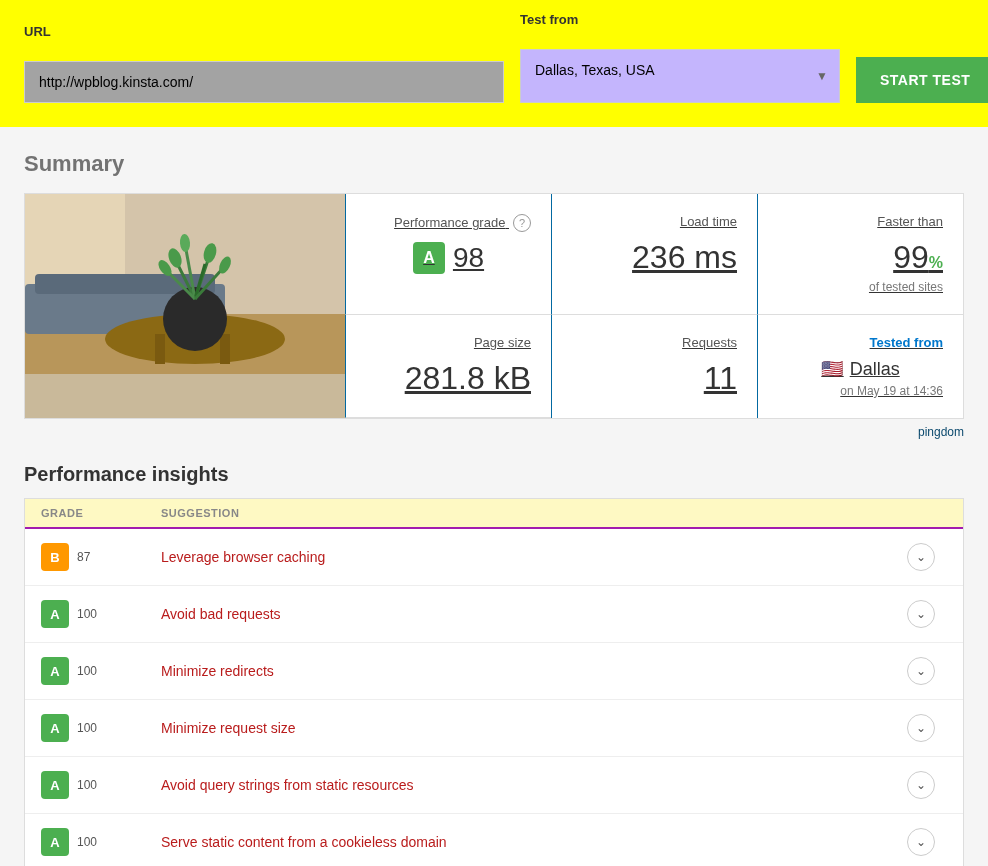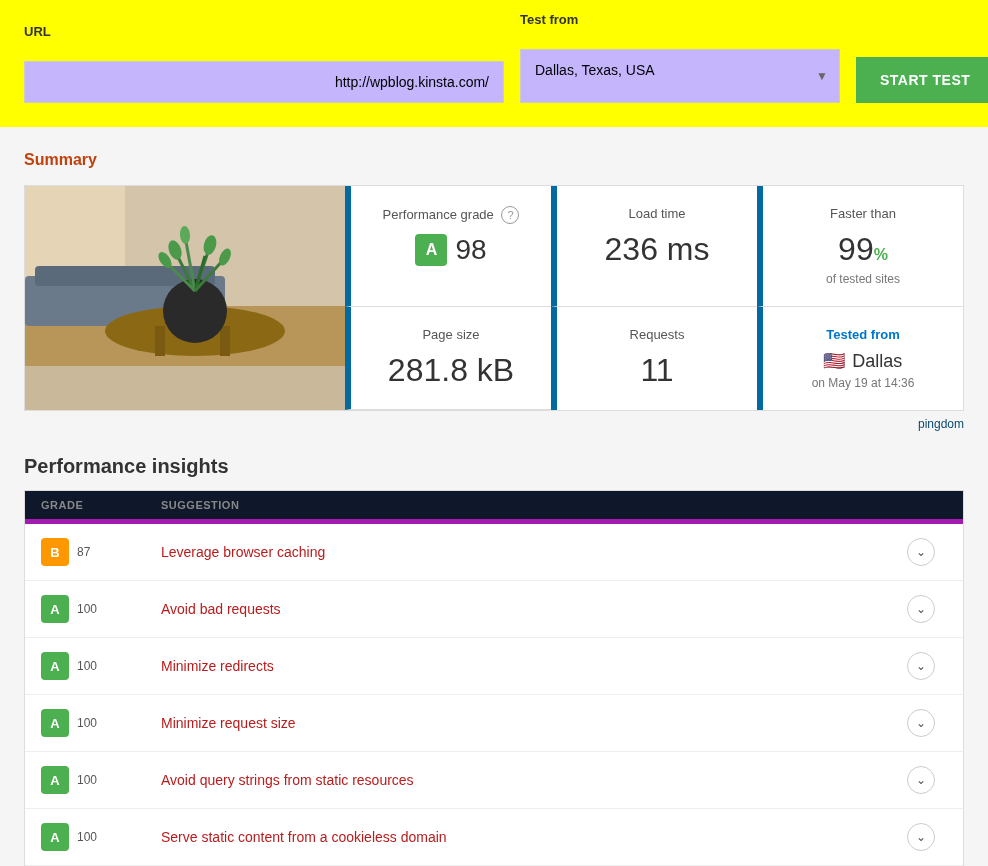--- a/index.html
+++ b/index.html
@@ -25,23 +25,22 @@
       font-weight: 600;
       color: #333;
     }
     .url-field-group { flex: 0 0 480px; }
     .testfrom-field-group { flex: 0 0 320px; }
     .url-input {
       width: 100%;
       padding: 12px 14px;
       font-size: 14px;
       border: 1px solid #ccc;
-      background: #c4b5fd;
+      background: #a3a3a3;
       outline: none;
-      text-align: right;
     }
     .testfrom-select-wrapper {
       position: relative;
       width: 100%;
     }
     .testfrom-select {
       width: 100%;
       padding: 12px 36px 24px 14px;
       font-size: 14px;
       border: 1px solid #ccc;
@@ -72,23 +71,23 @@
       white-space: nowrap;
     }
 
     
     .main-content {
       padding: 24px;
     }
 
     
     .summary-title {
-      font-size: 16px;
+      font-size: 22px;
       font-weight: 600;
-      color: #c2410c;
+      color: #737373;
       margin-bottom: 16px;
     }
     .summary-grid {
       display: grid;
       grid-template-columns: 320px 1fr 1fr 1fr;
       grid-template-rows: auto auto;
       gap: 0;
       border: 1px solid #ddd;
       background: #fff;
     }
@@ -103,25 +102,26 @@
       height: 180px;
       background: linear-gradient(135deg, #c9b99a 0%, #a08060 30%, #8b7355 60%, #d4c4a0 100%);
       display: flex;
       align-items: center;
       justify-content: center;
       position: relative;
       overflow: hidden;
     }
 
     .metric-cell {
-      border-left: 6px solid #0369a1;
+      border-left: 1px solid #0369a1;
       border-bottom: 1px solid #ddd;
       padding: 20px;
-      text-align: center;
+      text-align: right;
       background: #fff;
+      text-decoration: underline;
     }
     .metric-cell:nth-child(n+6) {
       border-bottom: none;
     }
     .metric-label {
       font-size: 13px;
       color: #555;
       margin-bottom: 10px;
     }
     .metric-value {
@@ -209,22 +209,22 @@
     .insights-table {
       width: 100%;
       border: 1px solid #ddd;
       background: #fff;
       border-collapse: collapse;
     }
     .insights-header {
       display: grid;
       grid-template-columns: 120px 1fr 40px;
       padding: 8px 16px;
-      border-bottom: 5px solid #a21caf;
-      background: #0f172a;
+      border-bottom: 2px solid #a21caf;
+      background: #fef9c3;
     }
     .insights-header-grade {
       font-size: 11px;
       font-weight: 700;
       color: #888;
       text-transform: uppercase;
       letter-spacing: 0.5px;
     }
     .insights-header-suggestion {
       font-size: 11px;

